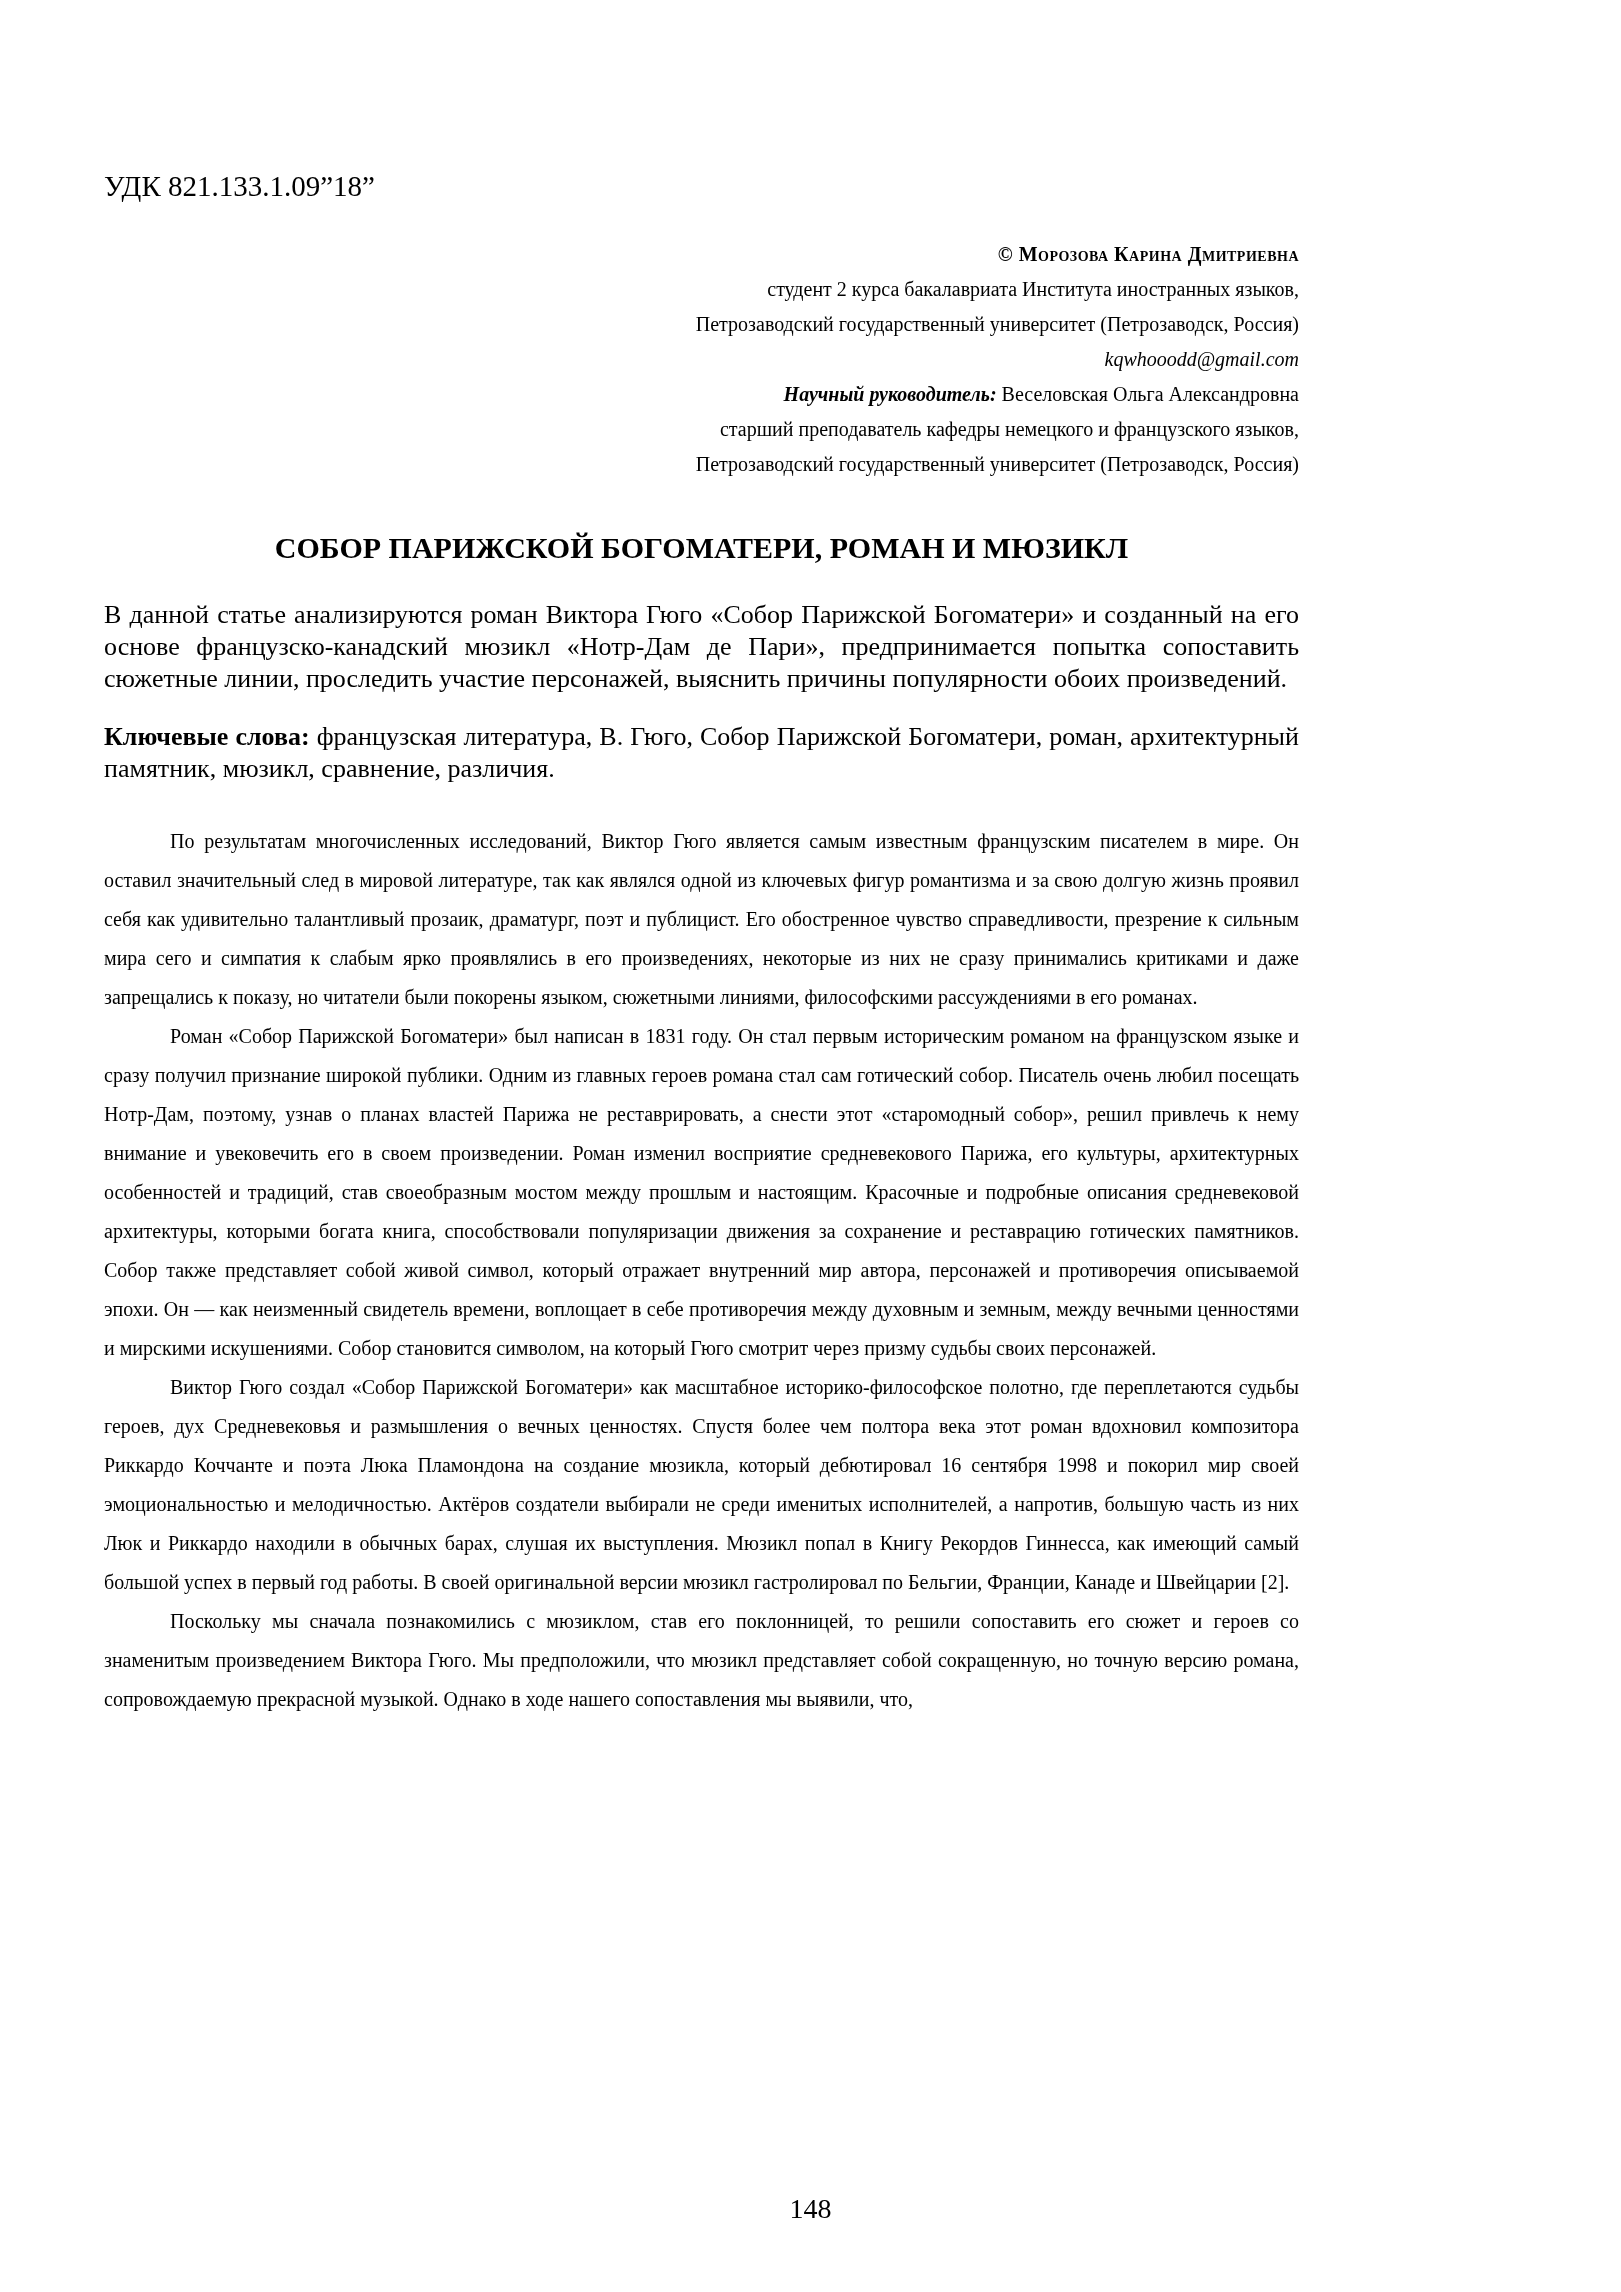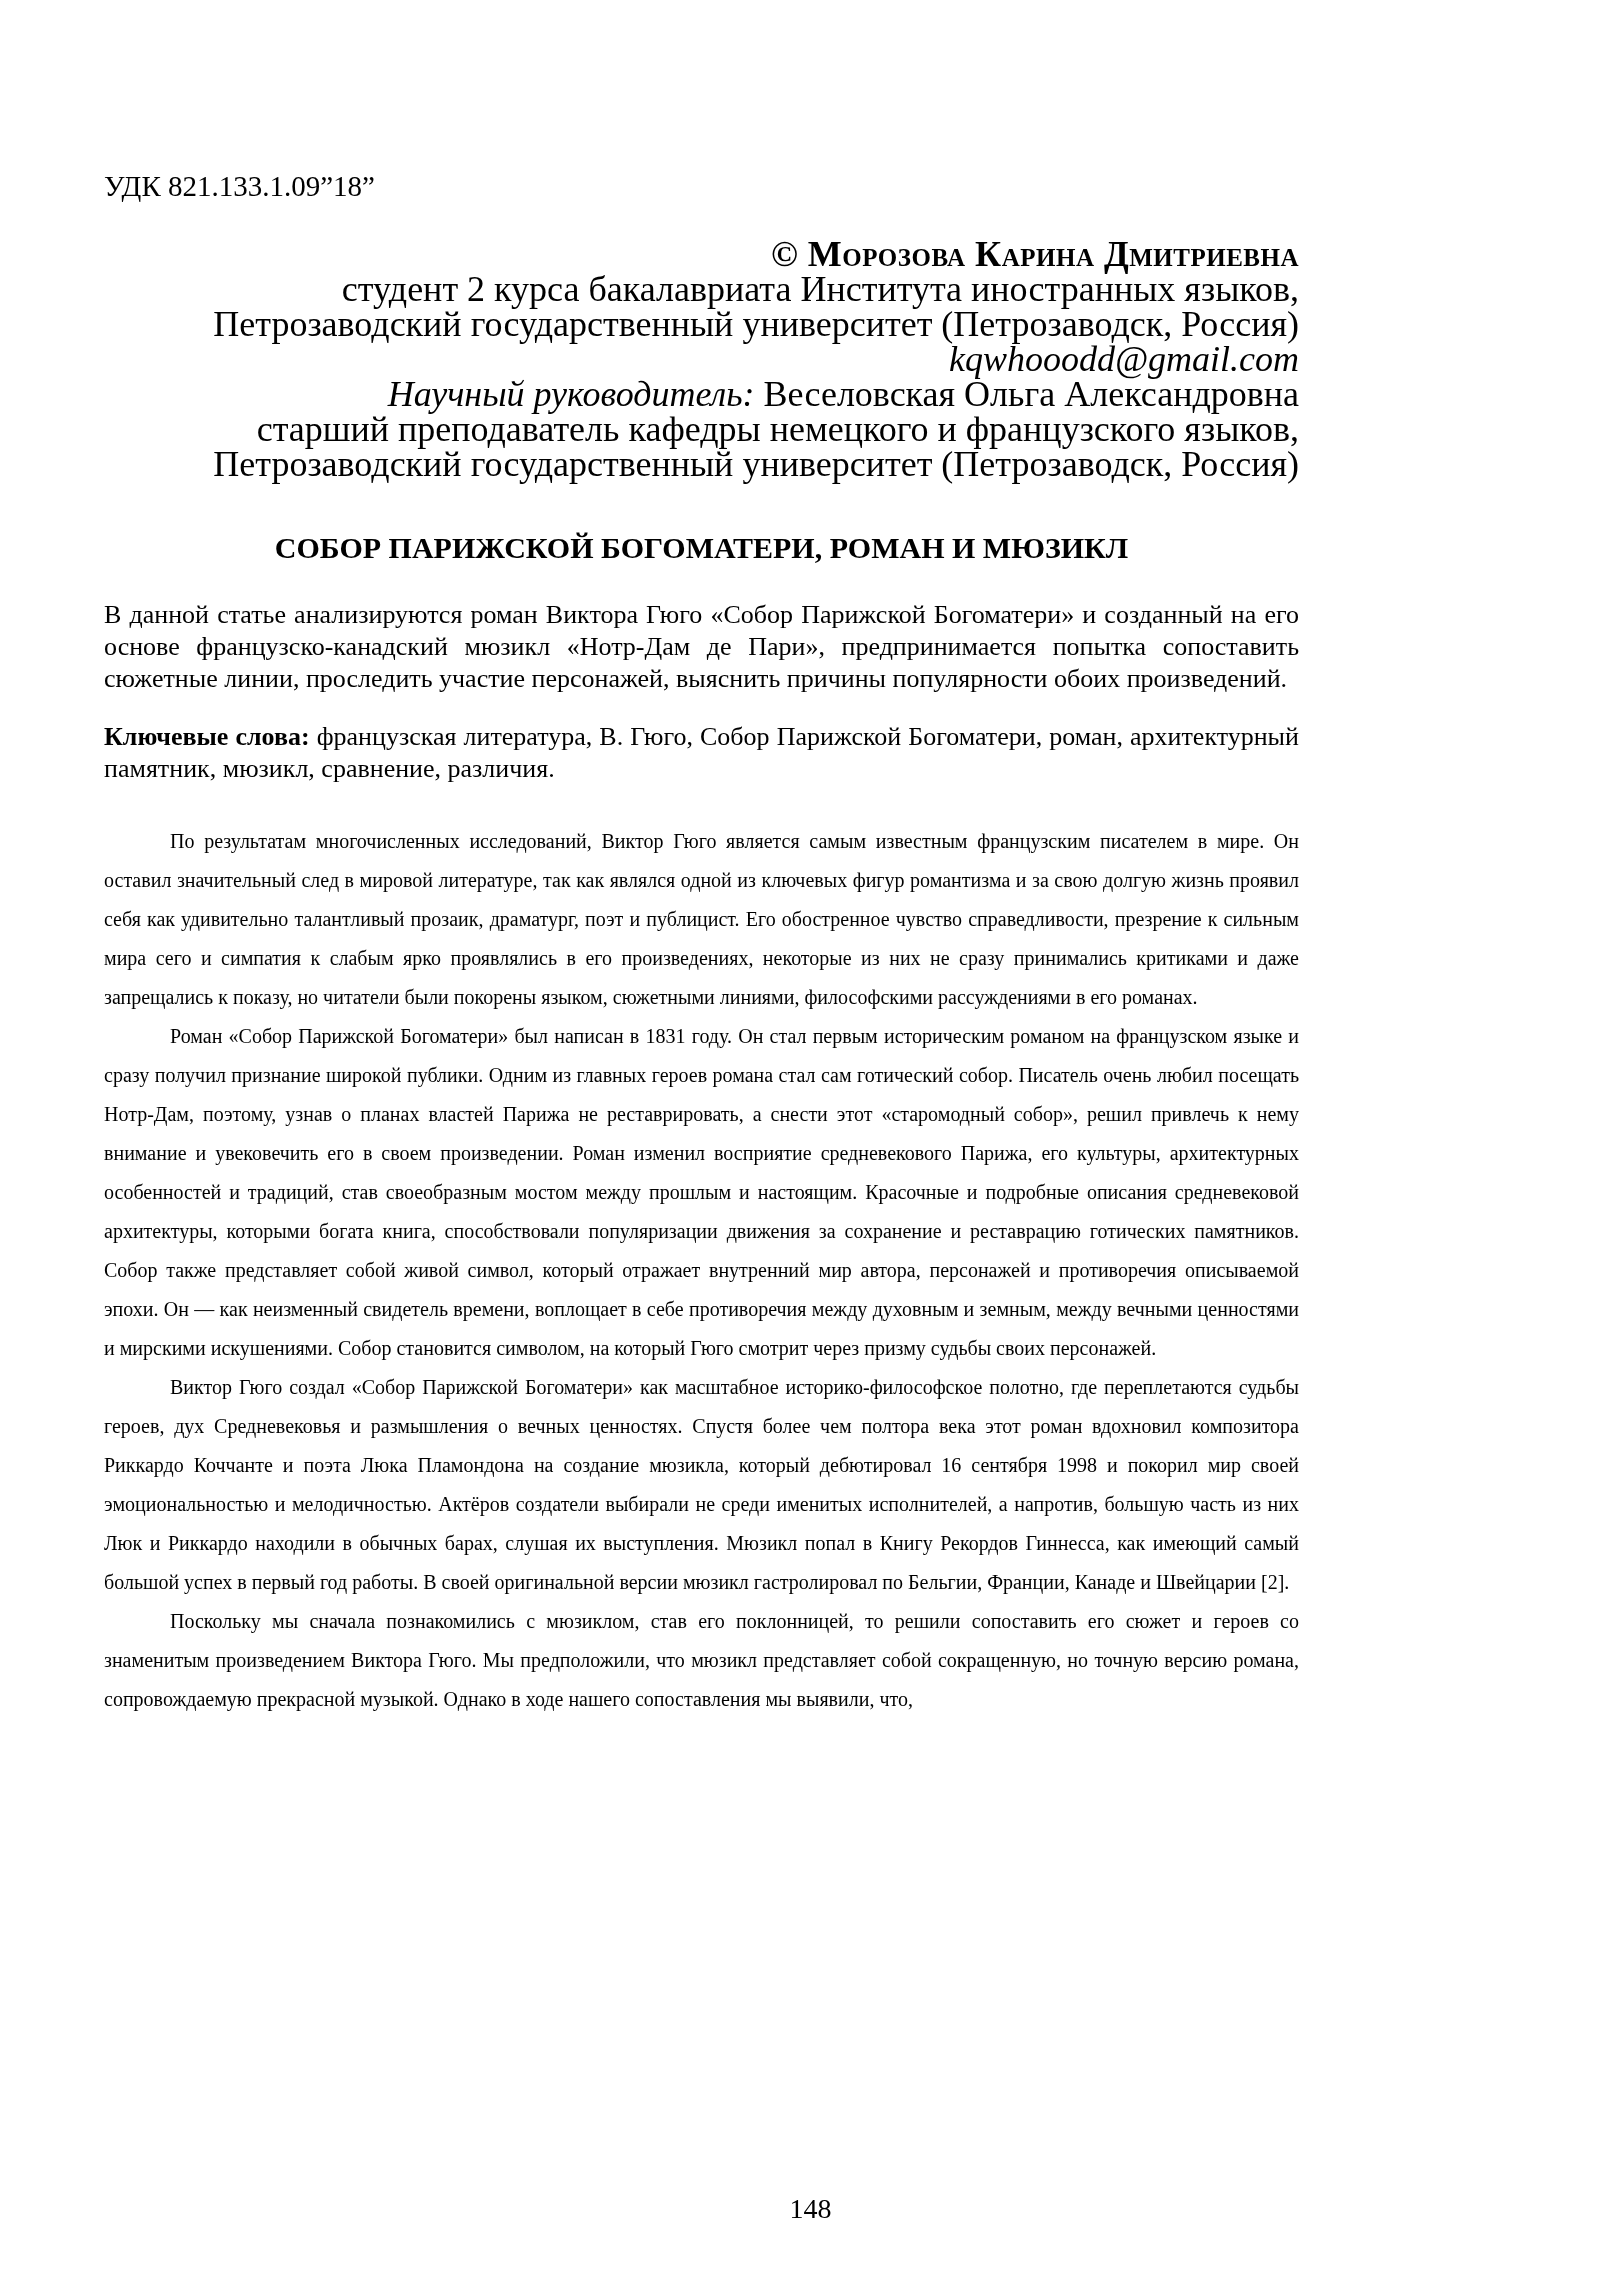--- a/index.html
+++ b/index.html
@@ -23,32 +23,32 @@
     position: relative;
   }
   .udc {
     font-size: 29px;
     line-height: 35px;
     text-align: left;
   }
   .author-block {
     margin-top: 33px;
     text-align: right;
-    font-size: 36px;
+    font-size: 20px;
     line-height: 35px;
   }
   .author-block .line { display: block; }
   .author-name {
     font-weight: bold;
     font-variant: small-caps;
     letter-spacing: 0.5px;
   }
   .email { font-style: italic; }
   .supervisor-label {
-    font-weight: normal;
+    font-weight: bold;
     font-style: italic;
   }
   .article-title {
     margin-top: 46px;
     text-align: center;
     font-weight: bold;
     font-size: 30px;
     line-height: 39px;
   }
   .abstract {

